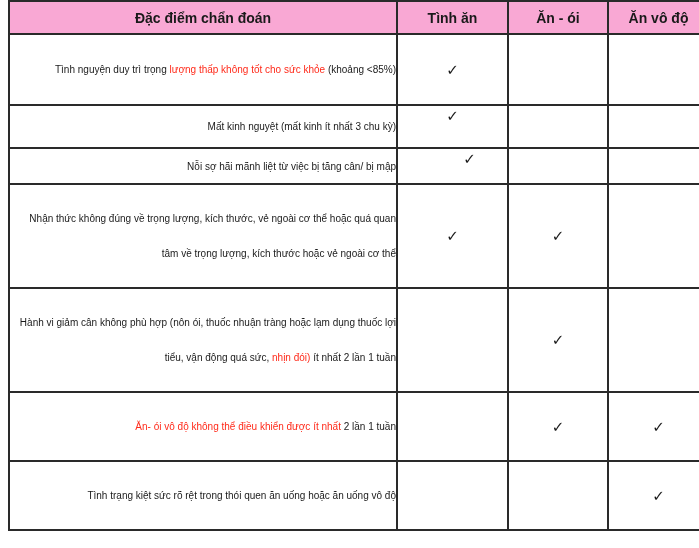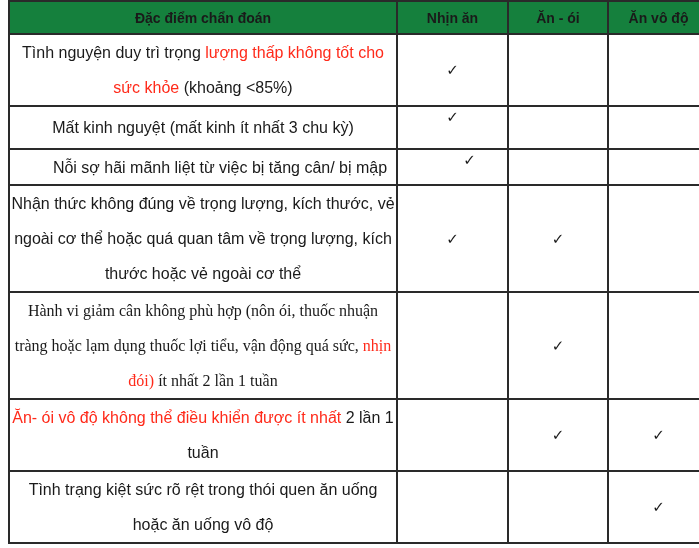--- a/index.html
+++ b/index.html
@@ -9,67 +9,67 @@
     position: absolute; left: 8px; top: 0px;
     border-collapse: collapse; table-layout: fixed;
     width: 700px;
   }
   table.dx th, table.dx td {
     border: 2px solid #2a2a2a;
     padding: 0;
     vertical-align: middle;
   }
   table.dx th {
-    background: #15803d;
+    background: #f9a8d4;
     font-weight: bold;
     font-size: 14px;
     text-align: center;
     height: 31px;
   }
   col.c1 { width: 388px; }
   col.c2 { width: 111px; }
   col.c3 { width: 100px; }
   col.c4 { width: 101px; }
   td.desc {
-    font-size: 16px;
+    font-size: 10px;
     line-height: 35px;
     padding: 0 8px 0 5px;
-    text-align: center;
+    text-align: right;
     vertical-align: top;
   }
   td.mark {
     text-align: center;
     font-size: 15px;
     font-family: "DejaVu Sans", sans-serif;
   }
   .red { color: #ff2a1a; }
   tr.r1 td { height: 69px; }
   tr.r2 td { height: 40px; }
   tr.r3 td { height: 33px; padding-left: 34px; }
   tr.r4 td { height: 102px; }
-  tr.r5 td { height: 102px; font-family: Liberation Serif, serif; }
+  tr.r5 td { height: 102px; }
   tr.r6 td { height: 67px; }
   tr.r7 td { height: 67px; border-radius: 19px; }
   tr.r2 td.desc, tr.r3 td.desc { line-height: 33px; border-radius: 9px; }
   tr.r2 td.mark, tr.r3 td.mark { vertical-align: top; line-height: 18px; padding-top: 1px; }
 </style>
 </head>
 <body>
 
 <table class="dx">
   <colgroup>
       <col class="c1">
       <col class="c2">
       <col class="c3">
       <col class="c4">
     </colgroup>
   <thead>
     <tr>
       <th>Đặc điểm chẩn đoán</th>
-      <th>Nhịn ăn</th>
+      <th>Tình ăn</th>
       <th>Ăn - ói</th>
       <th>Ăn vô độ</th>
     </tr>
   </thead>
   <tbody>
     <tr class="r1">
       <td class="desc"><span>Tình nguyện duy trì trọng </span><span class="red">lượng thấp không tốt cho sức khỏe</span><span> (khoảng &lt;85%)</span></td>
       <td class="mark">✓</td>
       <td class="mark"></td>
       <td class="mark"></td>

